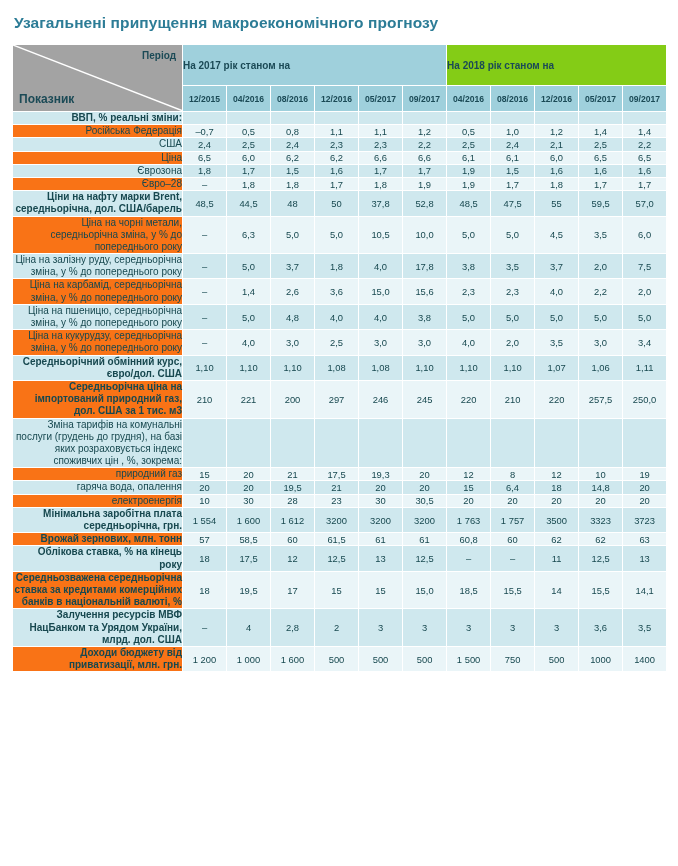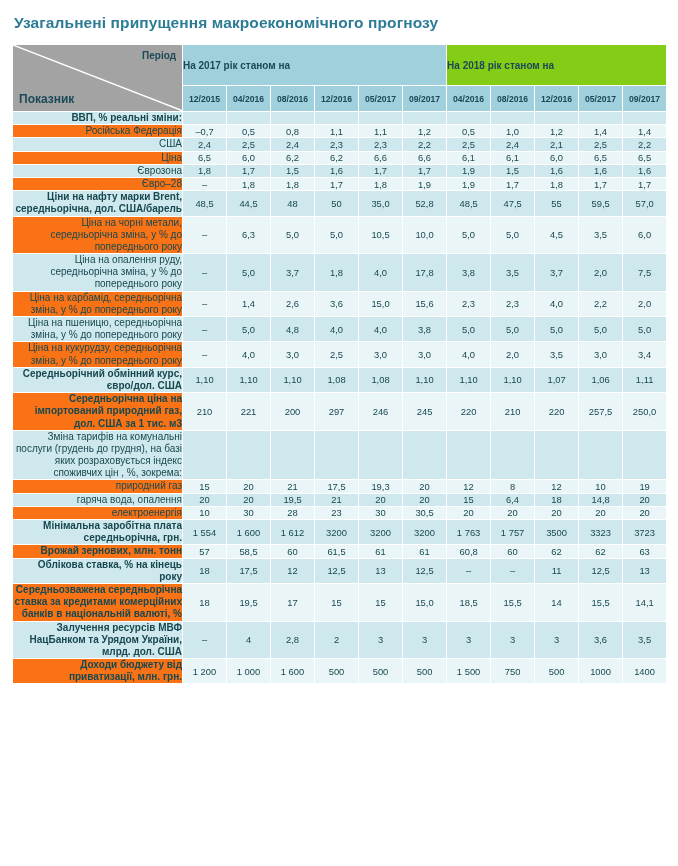--- a/index.html
+++ b/index.html
@@ -241,21 +241,21 @@
           <td class="val">1,8</td>
           <td class="val">1,7</td>
           <td class="val">1,7</td>
         </tr>
         <tr class="shade">
           <td class="label bold">Ціни на нафту марки Brent, середньорічна, дол. США/барель</td>
           <td class="val">48,5</td>
           <td class="val">44,5</td>
           <td class="val">48</td>
           <td class="val">50</td>
-          <td class="val">35,0</td>
+          <td class="val">37,8</td>
           <td class="val">52,8</td>
           <td class="val sep-left">48,5</td>
           <td class="val">47,5</td>
           <td class="val">55</td>
           <td class="val">59,5</td>
           <td class="val">57,0</td>
         </tr>
         <tr class="plain">
           <td class="label">Ціна на чорні метали, середньорічна зміна, у % до попереднього року</td>
           <td class="val">–</td>
@@ -264,21 +264,21 @@
           <td class="val">5,0</td>
           <td class="val">10,5</td>
           <td class="val">10,0</td>
           <td class="val sep-left">5,0</td>
           <td class="val">5,0</td>
           <td class="val">4,5</td>
           <td class="val">3,5</td>
           <td class="val">6,0</td>
         </tr>
         <tr class="shade">
-          <td class="label">Ціна на опалення руду, середньорічна зміна, у % до попереднього року</td>
+          <td class="label">Ціна на залізну руду, середньорічна зміна, у % до попереднього року</td>
           <td class="val">–</td>
           <td class="val">5,0</td>
           <td class="val">3,7</td>
           <td class="val">1,8</td>
           <td class="val">4,0</td>
           <td class="val">17,8</td>
           <td class="val sep-left">3,8</td>
           <td class="val">3,5</td>
           <td class="val">3,7</td>
           <td class="val">2,0</td>

